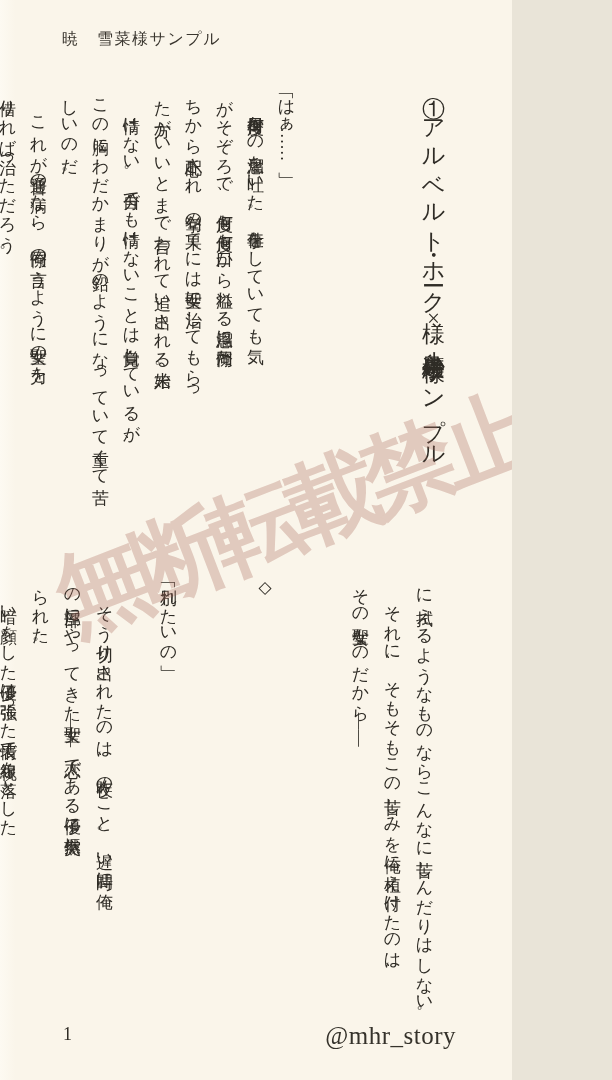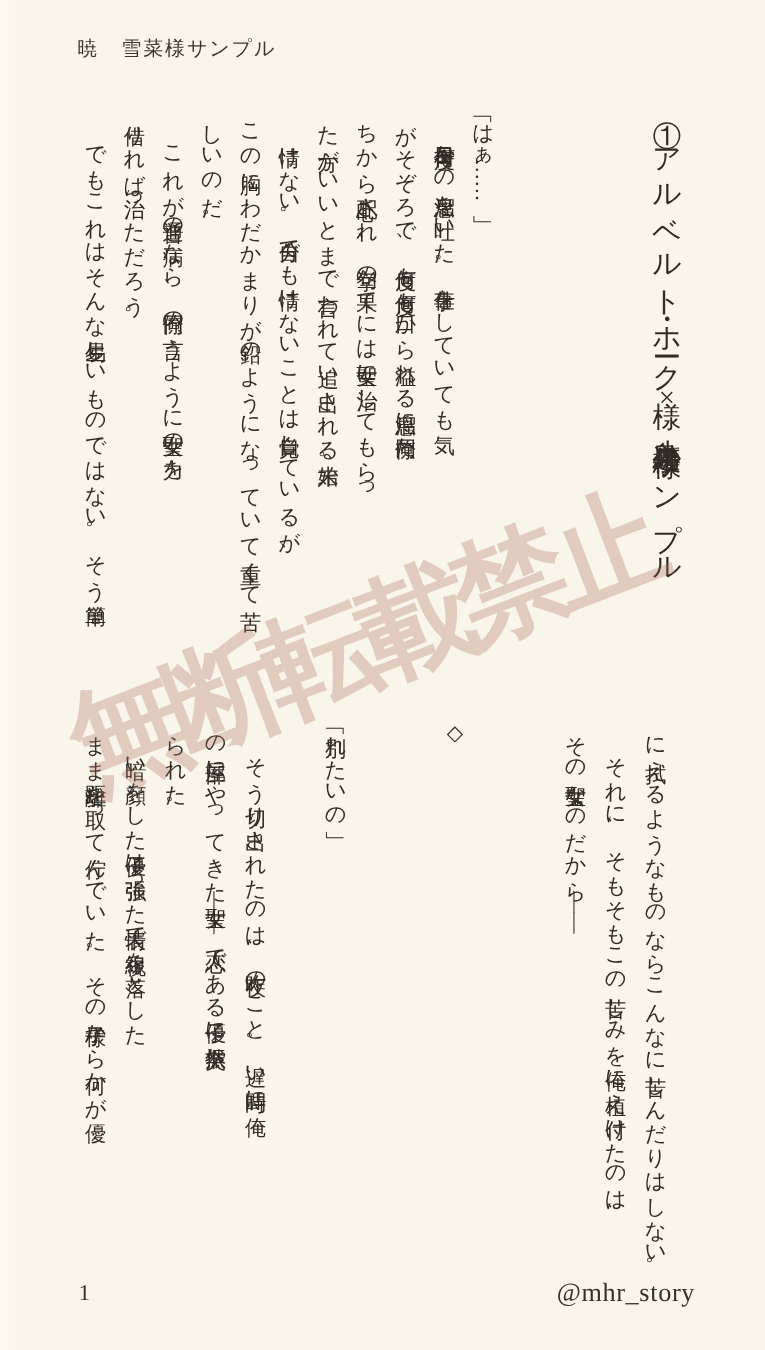--- a/index.html
+++ b/index.html
@@ -7,21 +7,21 @@
     --ink:#2f2c26;
     --wm:#a8685a;
   }
   html,body{margin:0;padding:0;}
   body{
     font-family:"Liberation Serif","DejaVu Serif",serif;
     background:#e9e4d8;
   }
   .page{
     position:relative;
-    width:612px;height:1080px;
+    width:512px;height:1080px;
     background:linear-gradient(90deg,#fdfaf2 0%,var(--bg) 3%,var(--bg) 100%);
     overflow:hidden;
     color:var(--ink);
   }
   
   .header{
     position:absolute;left:62px;top:29px;
     font-size:16px;letter-spacing:1.5px;color:#3a362f;
     white-space:pre;
   }
@@ -72,21 +72,21 @@
     transform-origin:center;
     pointer-events:none;
     white-space:nowrap;
   }
   .footer-num{
     position:absolute;left:63px;top:1024px;
     font-size:18px;
   }
   .footer-credit{
     position:absolute;right:56px;top:1022px;
-    font-size:21px;letter-spacing:0.5px;color:#35322b;
+    font-size:25px;letter-spacing:0.5px;color:#35322b;
   }
 </style>
 </head>
 <body>
 
 <div class="page">
 
   <div class="header">暁　雪菜様サンプル</div>
 
   <div class="vtext title">①アルベルト・ホーク様×小鳥遊優子様サンプル</div>

